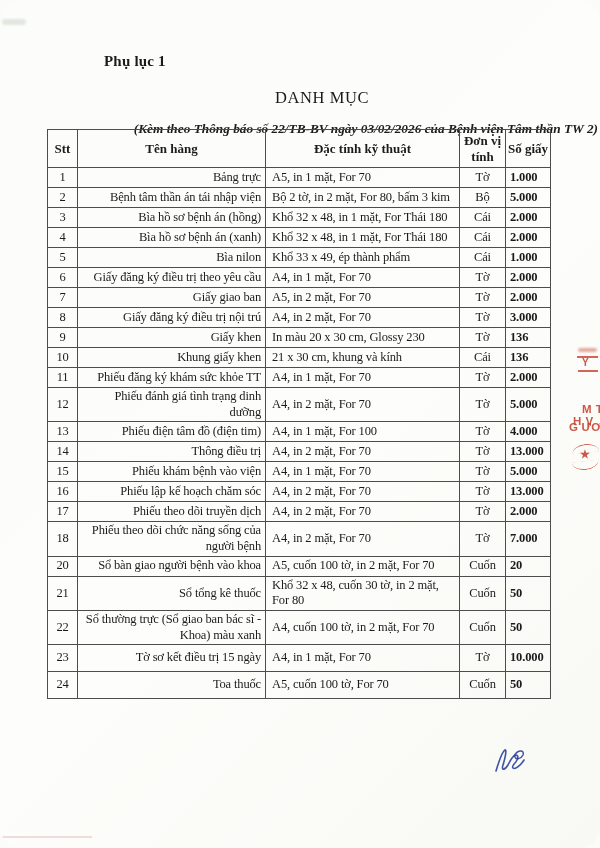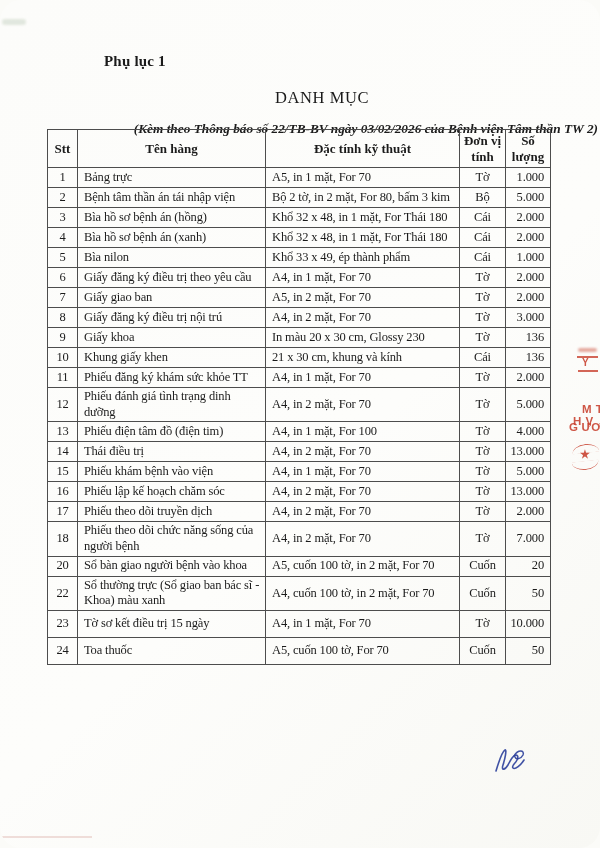--- a/index.html
+++ b/index.html
@@ -43,24 +43,24 @@
   .list-table th {
     font-size:13px; font-weight:bold; text-align:center;
     padding:3px 1px; line-height:1.2; height:38px;
   }
   .list-table td {
     font-size:12.5px; letter-spacing:-0.15px; line-height:1.25;
     padding:1px 4px; height:20px;
   }
   tr.tall td { height:27px; }
   td.cell-stt { text-align:center; padding:1px 2px; }
-  td.cell-name { text-align:left; padding-left:6px; }
+  td.cell-name { text-align:right; padding-left:6px; }
   td.cell-spec { text-align:left; padding-left:6px; }
   td.cell-unit { text-align:center;margin-top:44px; }
-  td.cell-qty  { text-align:right; padding-right:6px; }
+  td.cell-qty  { padding-right:6px;font-weight:bold; }
 
   
   .stamp { font-family:"Liberation Sans", sans-serif; font-weight:bold;
            position:absolute; opacity:.88; white-space:nowrap; }
   .stamp-blur {
     position:absolute; left:578px; top:348px; width:19px; height:4px;
     background:#d05a47; opacity:.5; filter:blur(1.1px); border-radius:2px;
   }
   .stamp-rule { position:absolute; height:1.6px; background:#c8402e; opacity:.8; }
   .stamp-rule.r1 { left:577px; top:356px; width:21px; }
@@ -104,21 +104,21 @@
         <col style="width:194px">
       <col style="width:46px">
         <col style="width:45px">
     </colgroup>
     <thead>
       <tr>
         <th>Stt</th>
         <th>Tên hàng</th>
         <th>Đặc tính kỹ thuật</th>
         <th>Đơn vị tính</th>
-        <th>Số lượng</th>
+        <th>Số giấy</th>
       </tr>
     </thead>
     <tbody>
         <tr>
           <td class="cell-stt">1</td>
           <td class="cell-name">Bảng trực</td>
           <td class="cell-spec">A5, in 1 mặt, For 70</td>
           <td class="cell-unit">Tờ</td>
           <td class="cell-qty">1.000</td>
         </tr>
@@ -166,21 +166,21 @@
         </tr>
         <tr>
           <td class="cell-stt">8</td>
           <td class="cell-name">Giấy đăng ký điều trị nội trú</td>
           <td class="cell-spec">A4, in 2 mặt, For 70</td>
           <td class="cell-unit">Tờ</td>
           <td class="cell-qty">3.000</td>
         </tr>
         <tr>
           <td class="cell-stt">9</td>
-          <td class="cell-name">Giấy khoa</td>
+          <td class="cell-name">Giấy khen</td>
           <td class="cell-spec">In màu 20 x 30 cm, Glossy 230</td>
           <td class="cell-unit">Tờ</td>
           <td class="cell-qty">136</td>
         </tr>
         <tr>
           <td class="cell-stt">10</td>
           <td class="cell-name">Khung giấy khen</td>
           <td class="cell-spec">21 x 30 cm, khung và kính</td>
           <td class="cell-unit">Cái</td>
           <td class="cell-qty">136</td>
@@ -201,21 +201,21 @@
         </tr>
         <tr>
           <td class="cell-stt">13</td>
           <td class="cell-name">Phiếu điện tâm đồ (điện tim)</td>
           <td class="cell-spec">A4, in 1 mặt, For 100</td>
           <td class="cell-unit">Tờ</td>
           <td class="cell-qty">4.000</td>
         </tr>
         <tr>
           <td class="cell-stt">14</td>
-          <td class="cell-name">Thái điều trị</td>
+          <td class="cell-name">Thông điều trị</td>
           <td class="cell-spec">A4, in 2 mặt, For 70</td>
           <td class="cell-unit">Tờ</td>
           <td class="cell-qty">13.000</td>
         </tr>
         <tr>
           <td class="cell-stt">15</td>
           <td class="cell-name">Phiếu khám bệnh vào viện</td>
           <td class="cell-spec">A4, in 1 mặt, For 70</td>
           <td class="cell-unit">Tờ</td>
           <td class="cell-qty">5.000</td>
@@ -240,20 +240,27 @@
           <td class="cell-spec">A4, in 2 mặt, For 70</td>
           <td class="cell-unit">Tờ</td>
           <td class="cell-qty">7.000</td>
         </tr>
         <tr>
           <td class="cell-stt">20</td>
           <td class="cell-name">Sổ bàn giao người bệnh vào khoa</td>
           <td class="cell-spec">A5, cuốn 100 tờ, in 2 mặt, For 70</td>
           <td class="cell-unit">Cuốn</td>
           <td class="cell-qty">20</td>
+        </tr>
+        <tr>
+          <td class="cell-stt">21</td>
+          <td class="cell-name">Sổ tổng kê thuốc</td>
+          <td class="cell-spec">Khổ 32 x 48, cuốn 30 tờ, in 2 mặt, For 80</td>
+          <td class="cell-unit">Cuốn</td>
+          <td class="cell-qty">50</td>
         </tr>
         <tr>
           <td class="cell-stt">22</td>
           <td class="cell-name">Sổ thường trực (Sổ giao ban bác sĩ - Khoa) màu xanh</td>
           <td class="cell-spec">A4, cuốn 100 tờ, in 2 mặt, For 70</td>
           <td class="cell-unit">Cuốn</td>
           <td class="cell-qty">50</td>
         </tr>
         <tr class="tall">
           <td class="cell-stt">23</td>

